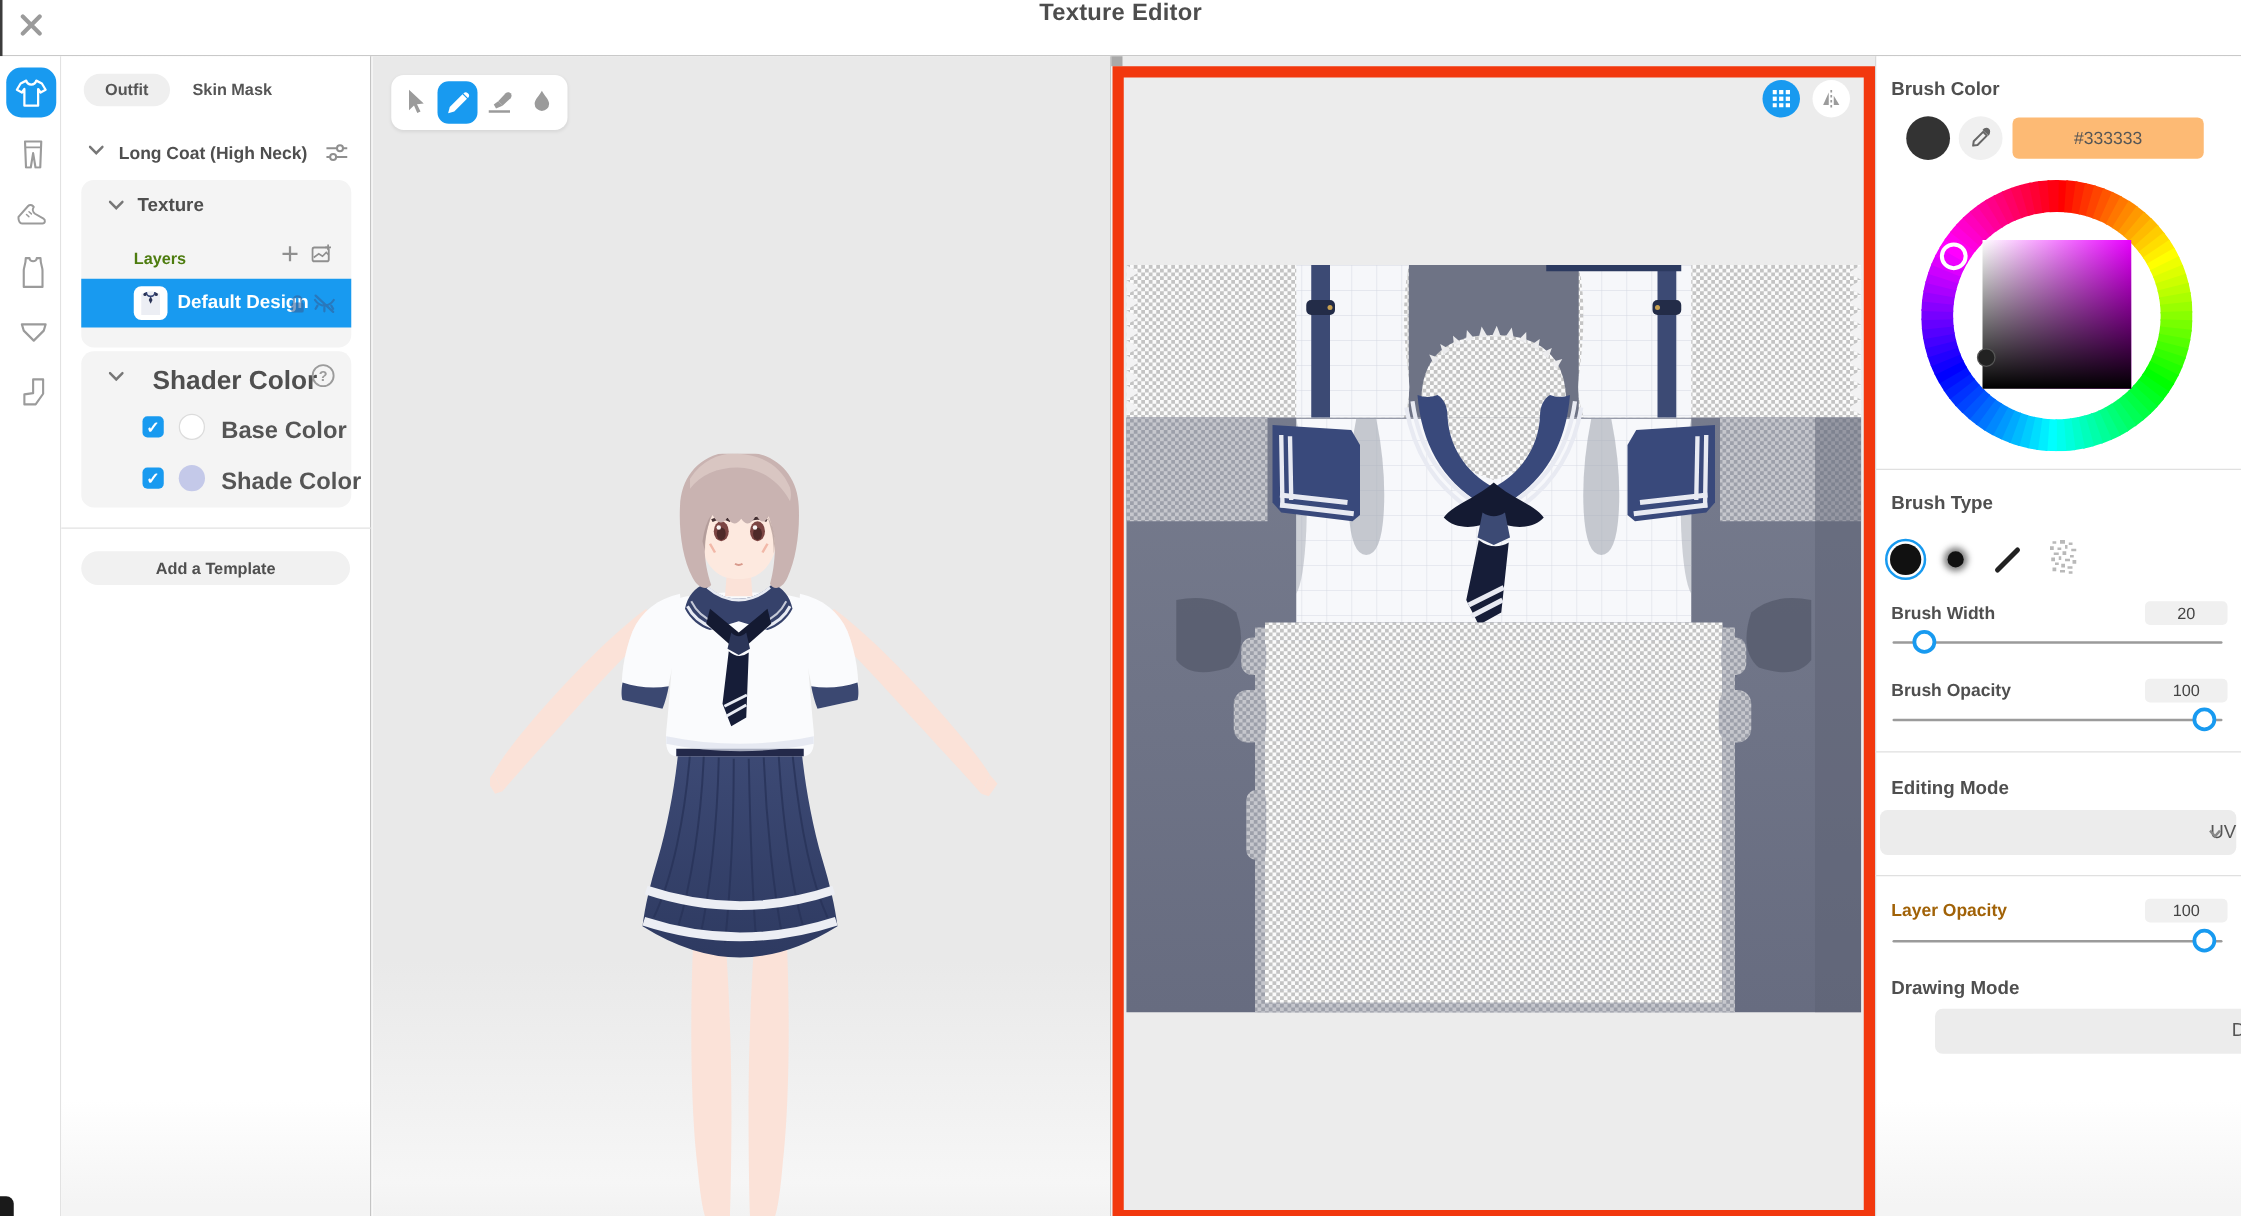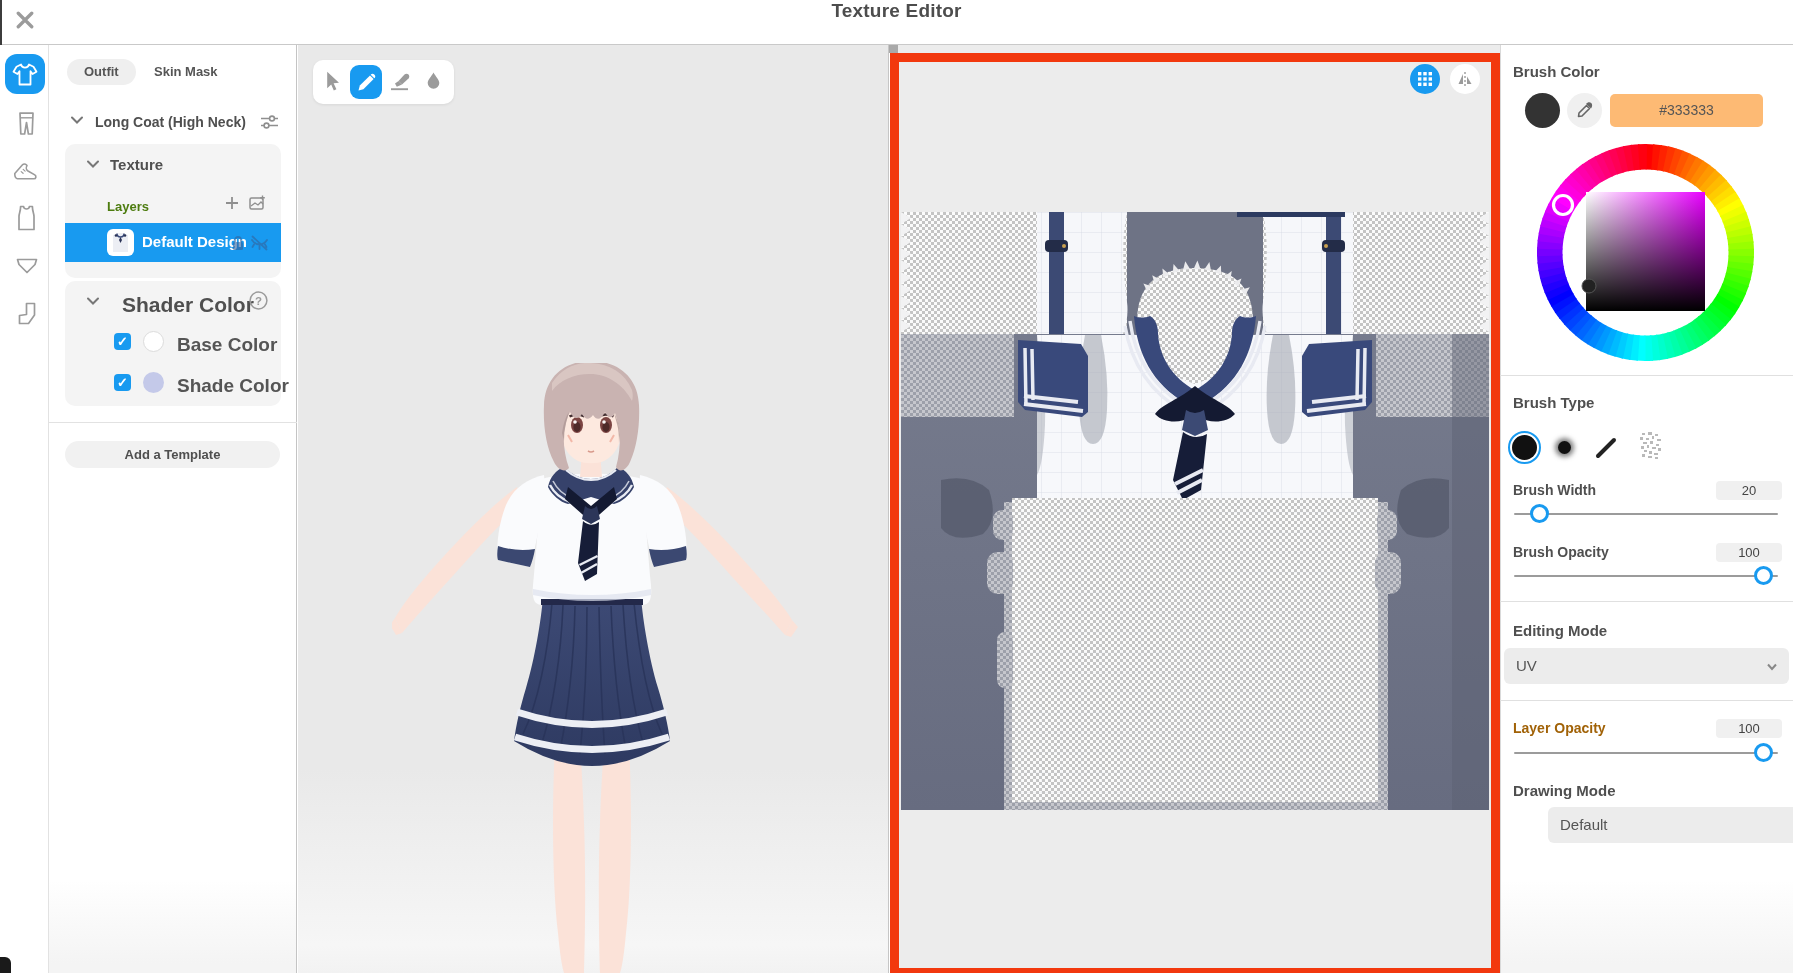--- a/index.html
+++ b/index.html
@@ -64,21 +64,21 @@
   background:linear-gradient(#fff 90%, #f4f4f4 99%);
   border-left:1px solid #d9d9d9; }
 .rhead { font-size:15px; font-weight:bold; color:#4f4f4f; }
 .rdiv { left:0; width:293px; height:1px; background:#e0e0e0; }
 .valbox { width:66px; height:19px; background:#f0f0f0; border-radius:4px;
   text-align:center; font-size:13px; color:#444; line-height:19px; }
 .track { height:2px; background:#9b9b9b; border-radius:1px; }
 .knob { width:19px; height:19px; background:#fff; border:3px solid #189af0;
   border-radius:50%; }
 .ddl { left:4px; width:285px; height:36px; background:#ececec; border-radius:6px;
-  font-size:15px; color:#555; line-height:36px; padding-left:12px; }
+  font-size:15px; color:#555; line-height:36px; padding-left:12px;text-align:right; }
 .chev { position:absolute; right:12px; top:14px; width:10px; height:10px; }
 </style>
 </head>
 <body>
 <div id="page">
 
   <div id="topbar" class="abs"></div>
   <div id="title" class="abs">Texture Editor</div>
   <div class="abs" style="left:0;top:0;width:2px;height:45px;background:#3c3c3c;"></div>
   <svg id="closex" class="abs" viewBox="0 0 24 24">

